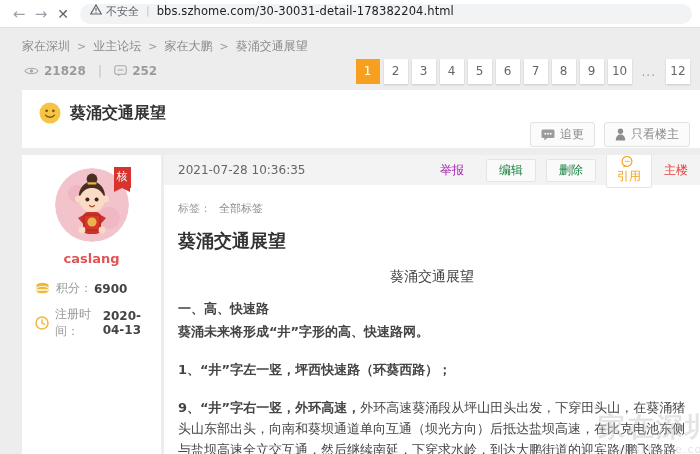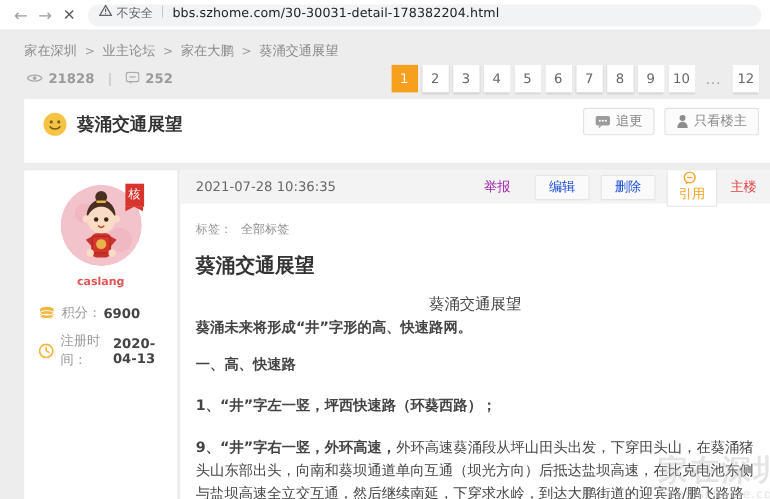--- a/index.html
+++ b/index.html
@@ -30,47 +30,47 @@
   .pagination { position:absolute; top:59px; right:10px; display:flex; align-items:center; }
   .page-box { min-width:24px; height:25px; line-height:25px; text-align:center; background:#fff;
     color:#666; font-size:12px; margin-left:4px; box-shadow:0 1px 2px rgba(0,0,0,.15); cursor:pointer; padding:0 4px; }
   .page-box.active { background:#f7a01e; color:#fff; box-shadow:none; }
   .page-ellipsis { margin:0 6px 0 10px; color:#999; font-size:12px; letter-spacing:1px; }
 
   
   .title-card { position:absolute; top:90px; left:22px; width:678px; height:58px; background:#fff; }
   .title-row { display:flex; align-items:center; padding:12px 0 0 17px; }
   .thread-title { font-size:16px; font-weight:bold; color:#333; margin-left:9px; }
-  .title-actions { position:absolute; right:10px; bottom:25px; display:flex; }
+  .title-actions { position:absolute; right:10px; bottom:1px; display:flex; }
   .ghost-btn { display:flex; align-items:center; border:1px solid #e2e2e2; background:#fbfbfb; color:#888;
     font-size:12px; border-radius:3px; padding:3px 10px; margin-left:9px; cursor:pointer; }
   .ghost-btn svg { margin-right:5px; }
 
   
   .post-sidebar { position:absolute; top:155px; left:22px; width:139px; height:299px; background:#fff; }
   .avatar-wrap { position:relative; width:74px; height:74px; margin:13px auto 0; }
   .avatar { width:74px; height:74px; border-radius:50%; overflow:hidden; display:block; cursor:pointer; }
   .avatar-badge { position:absolute; top:-1px; right:-2px; width:17px; height:21px; background:#d6342c;
     color:#fff; font-size:11px; text-align:center; line-height:19px; }
   .avatar-badge:after { content:""; position:absolute; left:0; top:21px; border-left:8.5px solid #d6342c;
     border-right:8.5px solid #d6342c; border-bottom:4px solid transparent; }
-  .username { text-align:center; margin-top:9px; font-size:10px; color:#e05555; font-weight:bold; cursor:pointer; }
+  .username { text-align:center; margin-top:9px; font-size:13px; color:#e05555; font-weight:bold; cursor:pointer; }
   .uinfo { margin:14px 0 0 13px; font-size:12px; display:flex; align-items:center; color:#999; }
   .uinfo + .uinfo { margin-top:9px; }
   .uinfo svg { margin-right:6px; flex:none; }
   .uinfo b { color:#444; margin-left:2px; font-weight:bold; }
 
   .post-content { position:absolute; top:155px; left:164px; width:536px; height:299px; background:#fff; overflow:hidden; }
   .post-header { height:30px; background:#f3f3f3; display:flex; align-items:center; padding:0 12px 0 14px; }
   .post-date { font-size:12px; color:#666; }
   .post-actions { margin-left:auto; display:flex; align-items:center; }
   .act-link { font-size:12px; cursor:pointer; }
   .act-link.report { color:#a21caf; margin-right:12px; }
   .act-link.floor { color:#e04343; margin-left:12px; }
-  .act-btn { border:1px solid #e4e4e4; background:#fafafa; color:#1d4ed8; font-size:12px; border-radius:2px;
+  .act-btn { border:1px solid #e4e4e4; background:#fafafa; color:#15803d; font-size:12px; border-radius:2px;
     padding:2px 12px; margin-left:10px; cursor:pointer; display:flex; align-items:center; }
   .act-btn.quote { color:#f7a01e; background:#fff; padding:2px 10px;flex-direction:column; }
   .act-btn.quote svg { margin-right:4px; }
 
   .post-body { padding:16px 14px 0; position:relative; }
   .tags-row { font-size:11px; color:#999; }
   .tags-row .tagv { margin-left:8px; color:#8d8d8d; cursor:pointer; }
   .post-title { margin-top:13px; font-size:18px; font-weight:bold; color:#333; }
   .centered-title { margin-top:15px; text-align:center; font-size:14px; color:#444; }
   .para { font-size:13px; color:#444; line-height:1.62; margin-top:2px; }
@@ -242,22 +242,22 @@
     </div>
   </div>
 
   <div class="post-body">
     <div class="tags-row">
       <span>标签：</span><span class="tagv">全部标签</span>
     </div>
     <div class="post-title">葵涌交通展望</div>
     <div class="centered-title">葵涌交通展望</div>
 
+    <div class="para first"><b>一、高、快速路</b></div>
     <div class="para"><b>葵涌未来将形成“井”字形的高、快速路网。</b></div>
-    <div class="para first"><b>一、高、快速路</b></div>
     <div class="para gap"><b>1、“井”字左一竖，坪西快速路（环葵西路）；</b></div>
     <div class="para gap"><b>9、“井”字右一竖，外环高速，</b><span>外环高速葵涌段从坪山田头出发，下穿田头山，在葵涌猪头山东部出头，向南和葵坝通道单向互通（坝光方向）后抵达盐坝高速，在比克电池东侧与盐坝高速全立交互通，然后继续南延，下穿求水岭，到达大鹏街道的迎宾路/鹏飞路路口。外环高速葵涌段是大鹏半岛第二条南北向交通的快速干道，开通后将大大缓解坪西快速路的交通压力，成为南北向交通的主动脉之一。外环高速三期（包含葵涌段）将于</span></div>
   </div>
 
   <div class="watermark">
     <div class="wm1">家在深圳</div>
     <div class="wm2">bbs.szhome.com</div>
   </div>
 </div>
 

